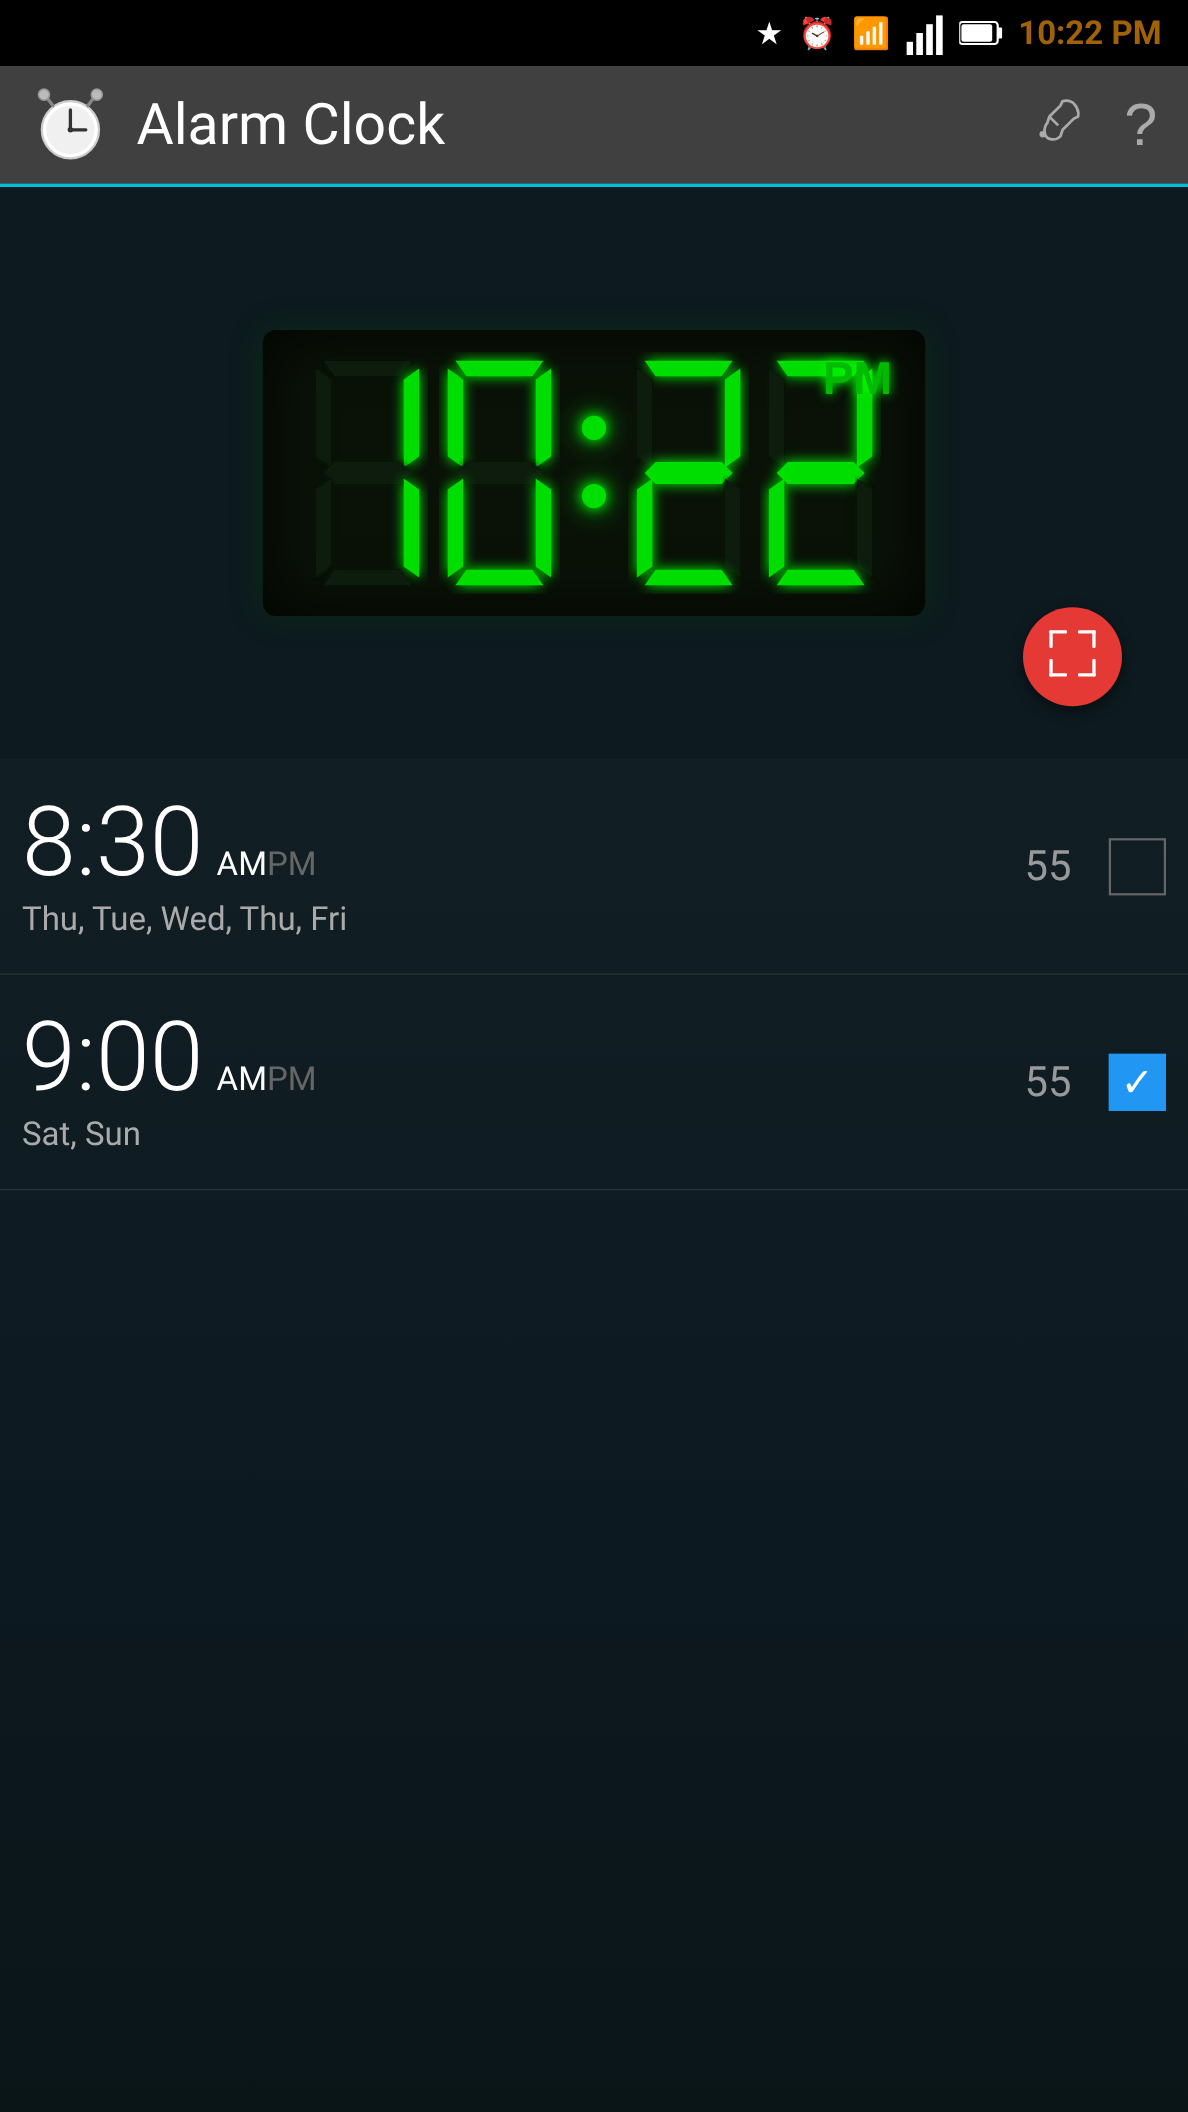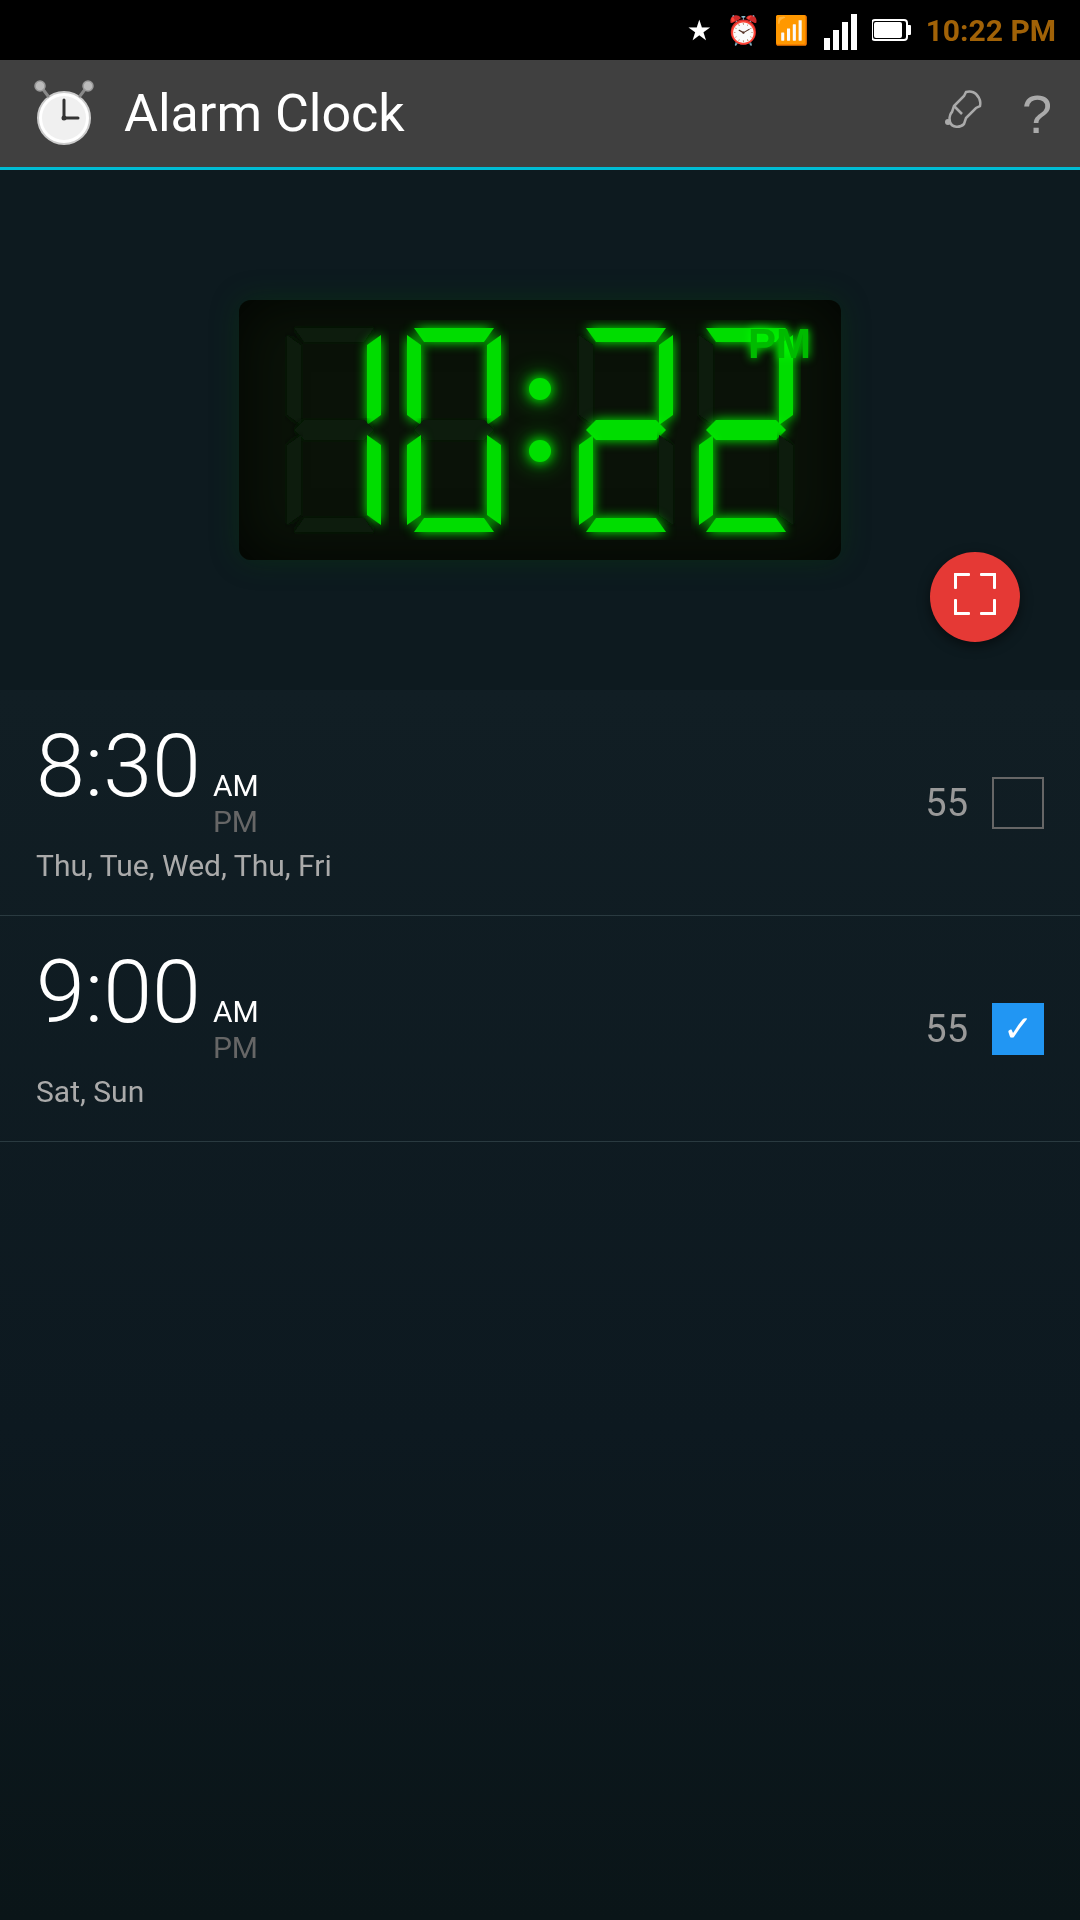--- a/index.html
+++ b/index.html
@@ -158,21 +158,21 @@
       line-height: 1;
     }
 
     
     .alarm-list {
       flex: 1;
       background: linear-gradient(180deg, #111e24 0%, #0d1920 60%, #0a1518 100%);
     }
 
     .alarm-item {
-      padding: 32px 36px;
+      padding: 32px 20px;
       border-bottom: 1px solid #2a3a40;
       display: flex;
       cursor: pointer;
       min-height: 170px;
     }
 
     .alarm-time-block {
       flex: 1;
     }
 
@@ -184,21 +184,21 @@
 
     .alarm-time {
       color: #ffffff;
       font-size: 88px;
       font-weight: 300;
       line-height: 1;
     }
 
     .alarm-ampm-stack {
       display: flex;
-      flex-direction: column;
+      flex-direction: row;
       gap: 0;
     }
 
     .alarm-am {
       color: #ffffff;
       font-size: 30px;
       font-weight: 400;
       line-height: 1.2;
     }
 
@@ -211,21 +211,21 @@
 
     .alarm-days {
       color: #aaa;
       font-size: 30px;
       margin-top: 8px;
     }
 
     .alarm-right {
       display: flex;
       align-items: center;
-      gap: 24px;
+      gap: 34px;
     }
 
     .alarm-snooze {
       color: #999;
       font-size: 38px;
     }
 
     .alarm-checkbox {
       width: 52px;
       height: 52px;

